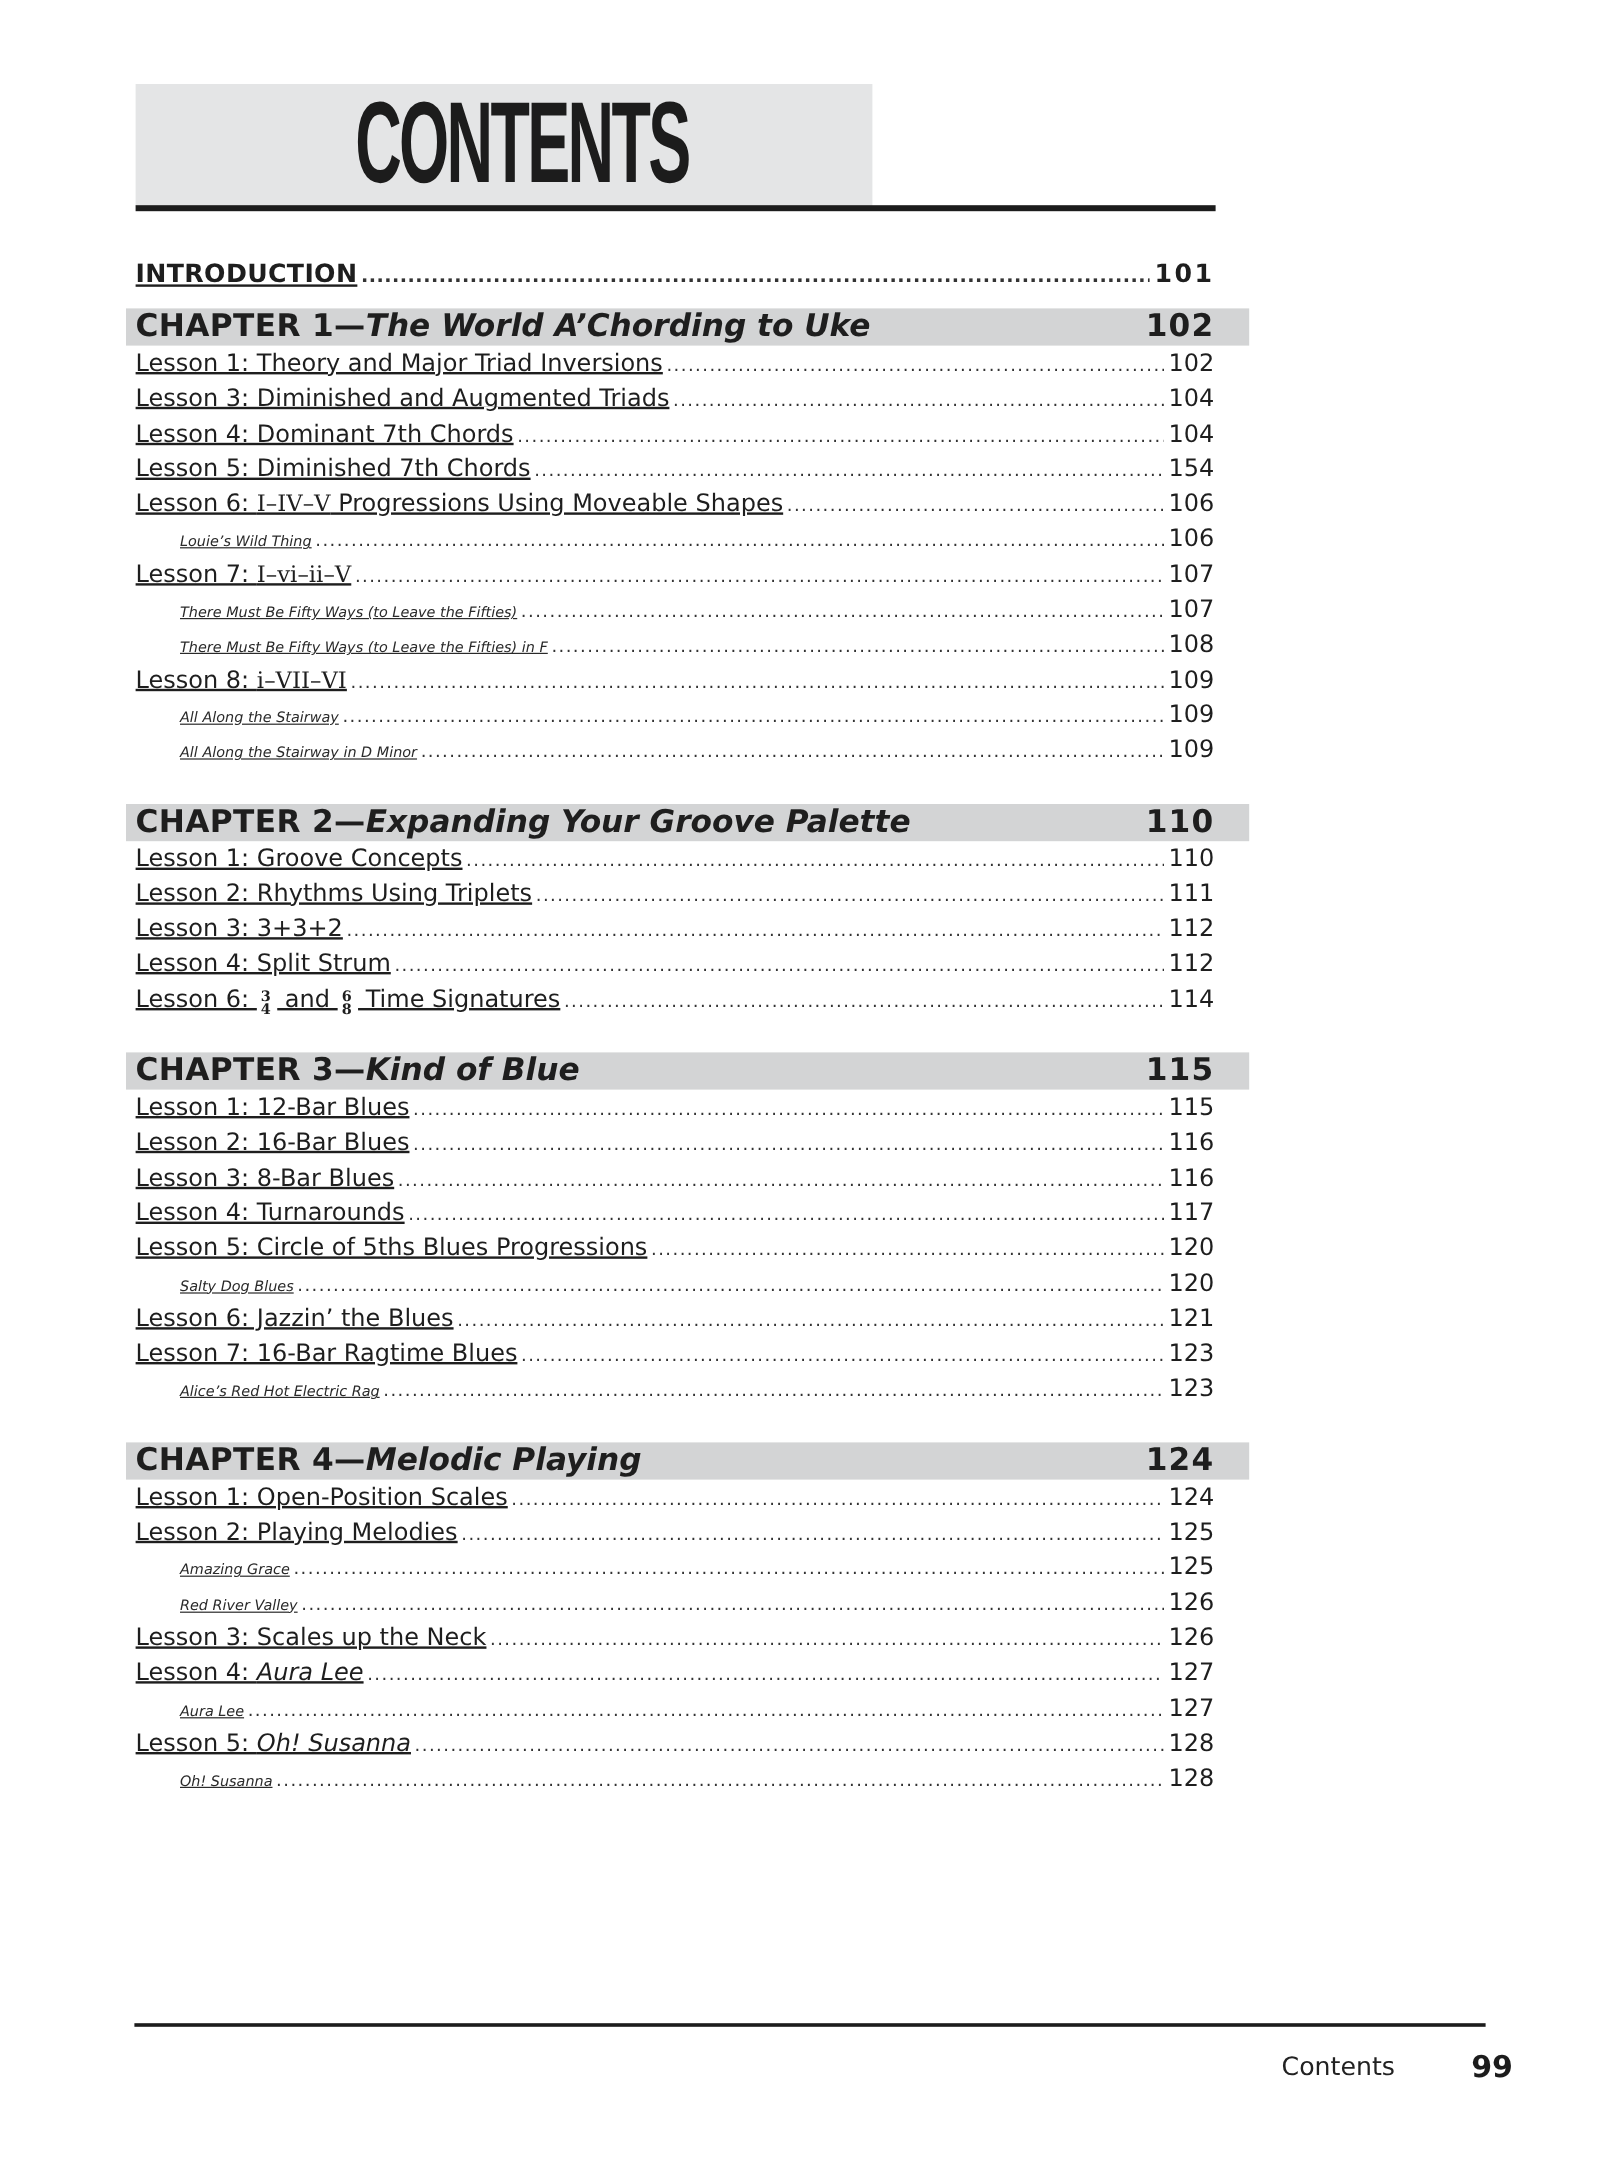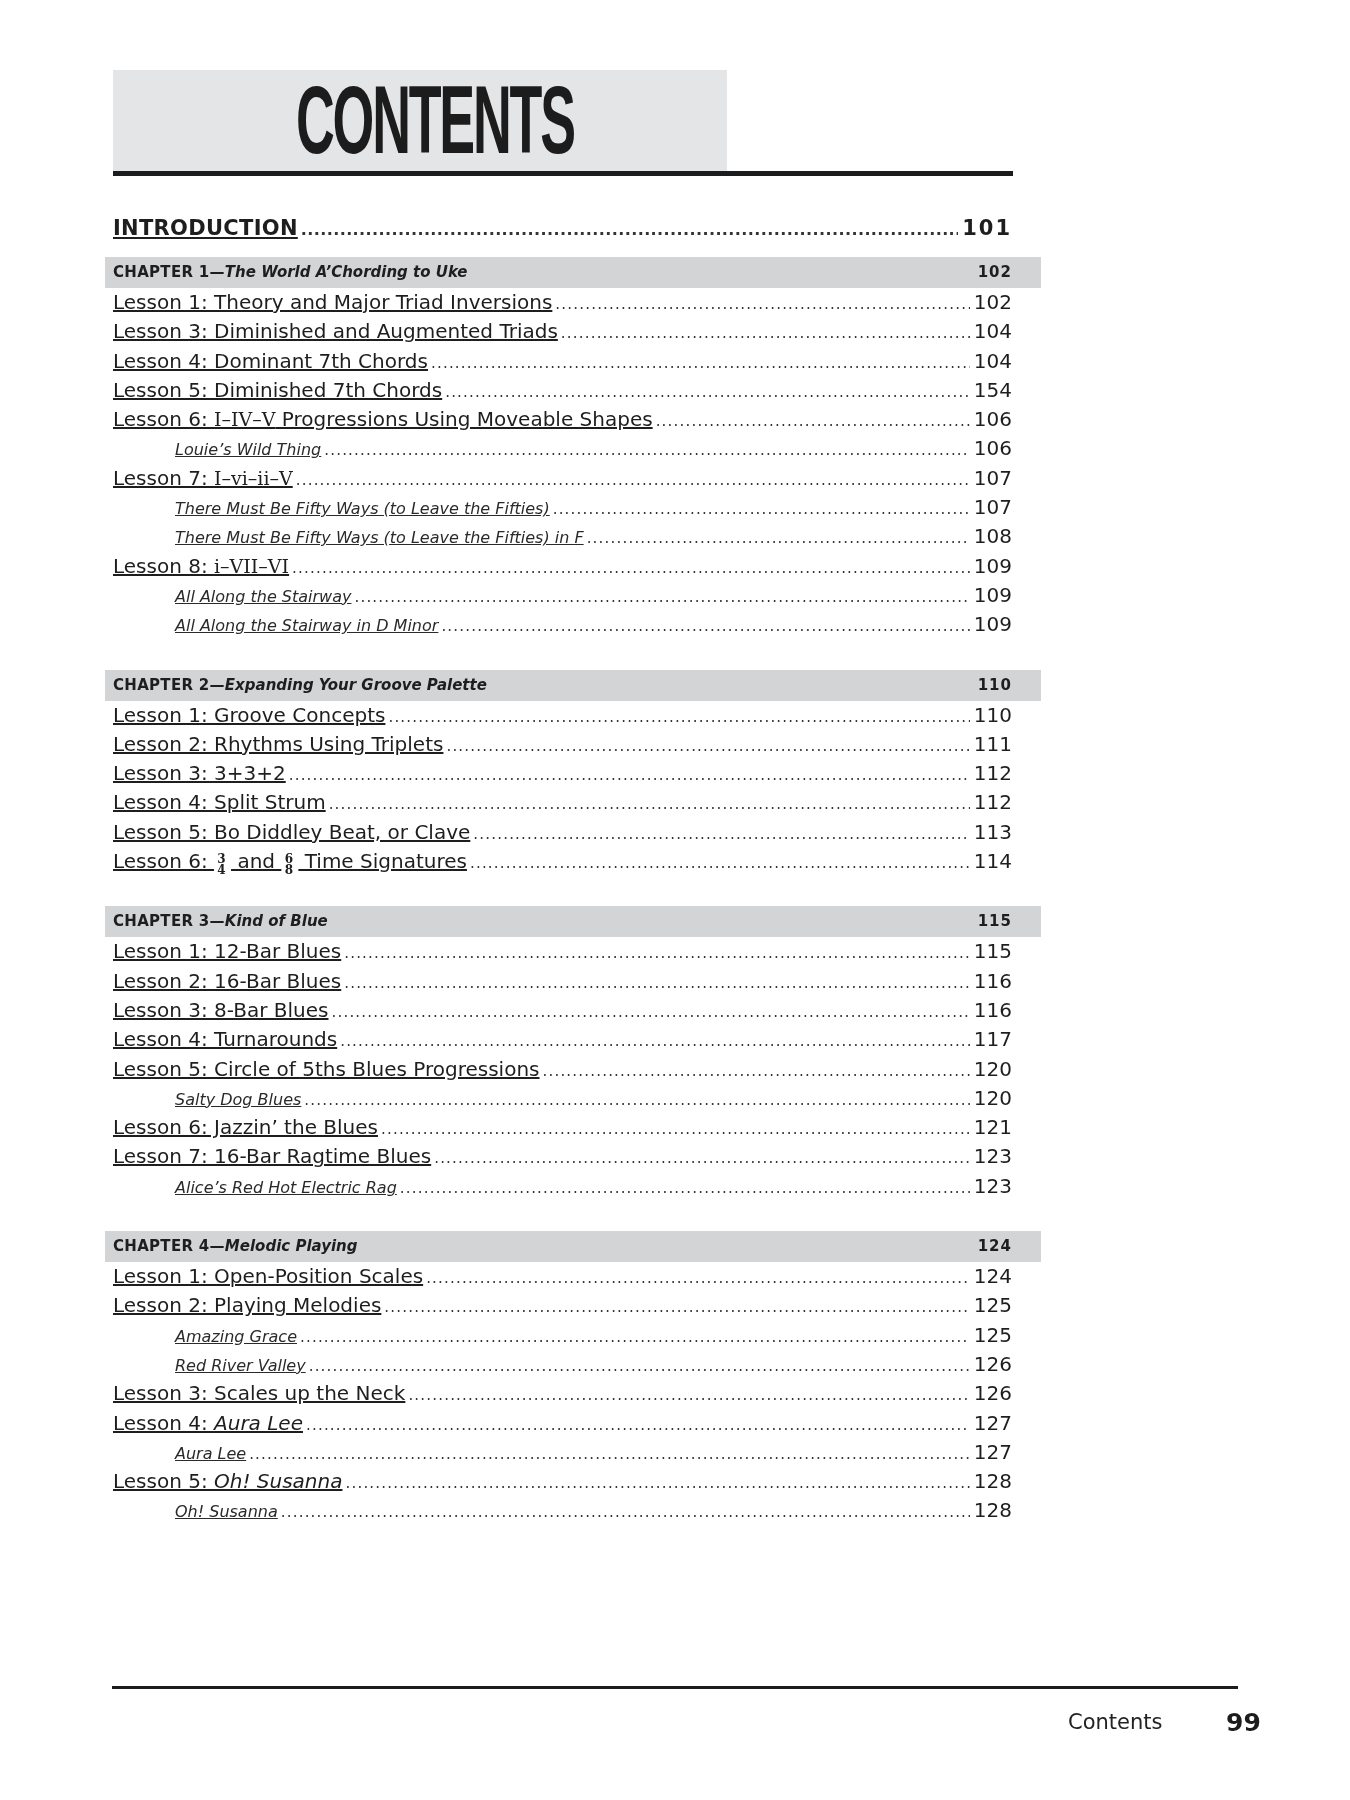--- a/index.html
+++ b/index.html
@@ -29,26 +29,26 @@
   .row .label { flex: 0 0 auto; text-decoration: underline; }
   .row .leader {
     flex: 1 1 auto; overflow: hidden; margin: 0 4px 0 3px; color: #333;
     letter-spacing: 1.2px; font-size: 15px;
   }
   .row .leader::before {
     content: "....................................................................................................................................................................................................................................................";
   }
   .row .page { flex: 0 0 auto; text-align: right; min-width: 32px; }
   .row.sub { padding-left: 45px; }
-  .row.sub .label { font-style: italic; font-size: 16px; color: #2a2a2a; margin-left: 25px; }
+  .row.sub .label { font-style: italic; font-size: 12px; color: #2a2a2a; }
   .intro { height: 36px; line-height: 36px; font-weight: 700; font-size: 21px; letter-spacing: 0.3px; margin-bottom: 11px; }
   .intro .leader { font-weight: 700; font-size: 16px; letter-spacing: 0.4px; }
   .intro .page { font-weight: 700; letter-spacing: 2px; text-align: right; }
   .chapter {
-    background: #d3d4d5; height: 31px; line-height: 31px; font-weight: 700; font-size: 15px;
+    background: #d3d4d5; height: 31px; line-height: 31px; font-weight: 700; font-size: 26px;
     display: flex; justify-content: space-between; padding-left: 8px; padding-right: 29px;
   }
   .chapter .ch-num { letter-spacing: 0.3px; }
   .chapter .ch-title { font-style: italic; }
   .chapter .page { letter-spacing: 1px; }
   .section { margin-bottom: 30px; }
   .serif { font-family: "DejaVu Serif", serif; font-size: 19px; }
   .timesig {
     display: inline-block; vertical-align: -6px; font-family: "DejaVu Serif", serif; font-weight: 700;
     font-size: 12px; line-height: 11px; text-align: center; width: 11px; margin: 0 4px 0 2px;
@@ -163,25 +163,20 @@
           <span class="label">Lesson 3: 3+3+2</span>
           <span class="leader"></span>
           <span class="page">112</span>
         </div>
         <div class="row">
           <span class="label">Lesson 4: Split Strum</span>
           <span class="leader"></span>
           <span class="page">112</span>
         </div>
         <div class="row">
-          <span class="label">Lesson 5: Bo Diddley Beat, or Clave</span>
-          <span class="leader"></span>
-          <span class="page">113</span>
-        </div>
-        <div class="row">
           <span class="label"><span>Lesson 6: </span><span class="timesig"><span>3</span><span>4</span></span><span> and </span><span class="timesig"><span>6</span><span>8</span></span><span> Time Signatures</span></span>
           <span class="leader"></span>
           <span class="page">114</span>
         </div>
       </div>
       <div class="section">
         <div class="chapter">
           <span><span class="ch-num">CHAPTER 3—</span><span class="ch-title">Kind of Blue</span></span>
           <span class="page">115</span>
         </div>

